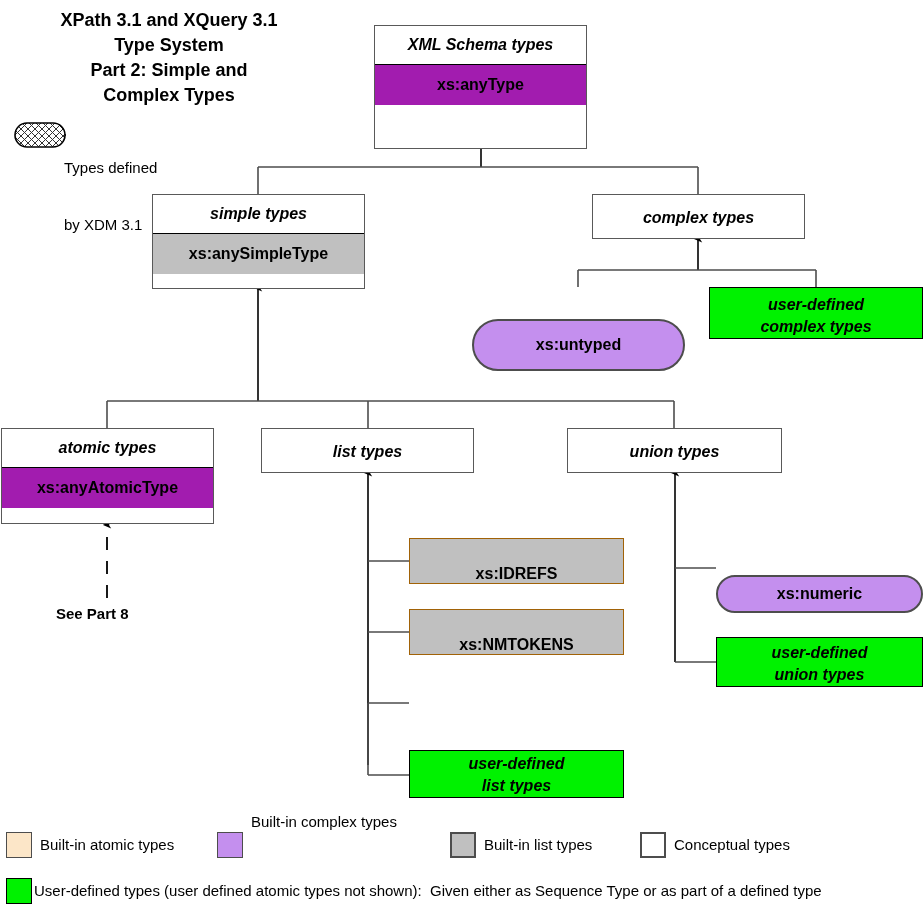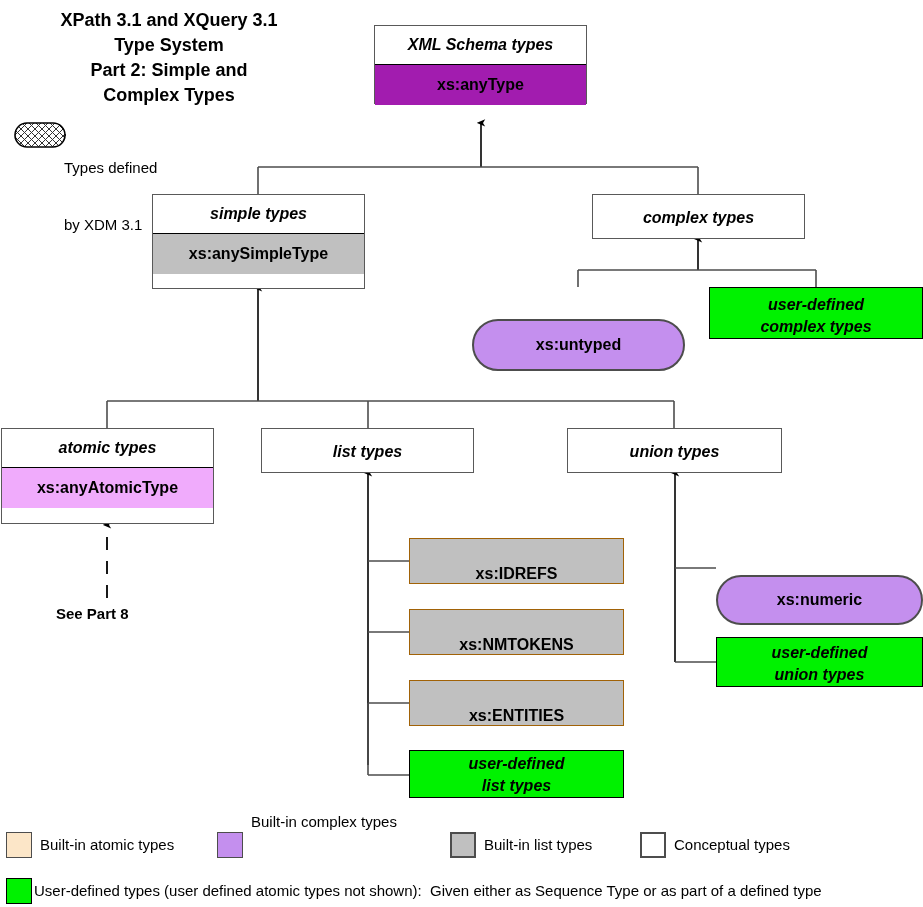--- a/index.html
+++ b/index.html
@@ -108,21 +108,21 @@
       </pattern>
     </defs>
     <rect x="1" y="1" width="50" height="24" rx="12" ry="12" fill="url(#hatch)" stroke="#000" stroke-width="1.6"></rect>
     <path d="M51,13 L56,13" stroke="#000" stroke-width="1.6"></path>
   </svg>
   <div class="note" style="left:64px;top:120px;">
     <div>Types defined</div>
     <div>by XDM 3.1</div>
   </div>
 
-  <div class="node2" style="left:374px;top:25px;width:213px;height:79px;">
+  <div class="node2" style="left:374px;top:25px;width:213px;height:124px;">
     <div class="hdr">XML Schema types</div>
     <div class="val" style="background:#a21caf;">xs:anyType</div>
   </div>
 
   <div class="node2" style="left:152px;top:194px;width:213px;height:95px;">
     <div class="hdr">simple types</div>
     <div class="val" style="background:#c0c0c0;">xs:anySimpleType</div>
   </div>
 
   <div class="concept" style="left:592px;top:194px;width:213px;height:45px;line-height:45px;">complex types</div>
@@ -131,40 +131,39 @@
 
   <div class="boxn green" style="left:709px;top:287px;width:214px;height:52px;background:#00f200;">
     <div class="two">
       <div>user-defined</div>
       <div>complex types</div>
     </div>
   </div>
 
   <div class="node2" style="left:1px;top:428px;width:213px;height:96px;">
     <div class="hdr">atomic types</div>
-    <div class="val" style="background:#f0abfc;">xs:anyAtomicType</div>
+    <div class="val" style="background:#a21caf;">xs:anyAtomicType</div>
   </div>
 
   <div class="concept" style="left:261px;top:428px;width:213px;height:45px;line-height:45px;">list types</div>
 
   <div class="concept" style="left:567px;top:428px;width:215px;height:45px;line-height:45px;">union types</div>
 
   <div class="plain" style="left:56px;top:605px;">See Part 8</div>
 
   <div class="boxn" style="left:409px;top:538px;width:215px;height:46px;background:#c0c0c0;">xs:IDREFS</div>
   <div class="boxn" style="left:409px;top:609px;width:215px;height:46px;background:#c0c0c0;">xs:NMTOKENS</div>
-  <div class="boxn" style="left:409px;top:680px;width:215px;height:46px;background:#c0c0c0;">xs:ENTITIES</div>
   <div class="boxn green" style="left:409px;top:750px;width:215px;height:48px;background:#00f200;">
     <div class="two">
       <div>user-defined</div>
       <div>list types</div>
     </div>
   </div>
 
-  <div class="pill" style="left:716px;top:543px;width:207px;height:50px;background:#c48fee;">xs:numeric</div>
+  <div class="pill" style="left:716px;top:543px;width:207px;height:38px;background:#c48fee;">xs:numeric</div>
   <div class="boxn green" style="left:716px;top:637px;width:207px;height:50px;background:#00f200;">
     <div class="two">
       <div>user-defined</div>
       <div>union types</div>
     </div>
   </div>
 
   <div class="sw" style="left:6px;top:832px;background:#fce6c8;"></div>
   <div class="lgl" style="left:40px;top:832px;">Built-in atomic types</div>
 

